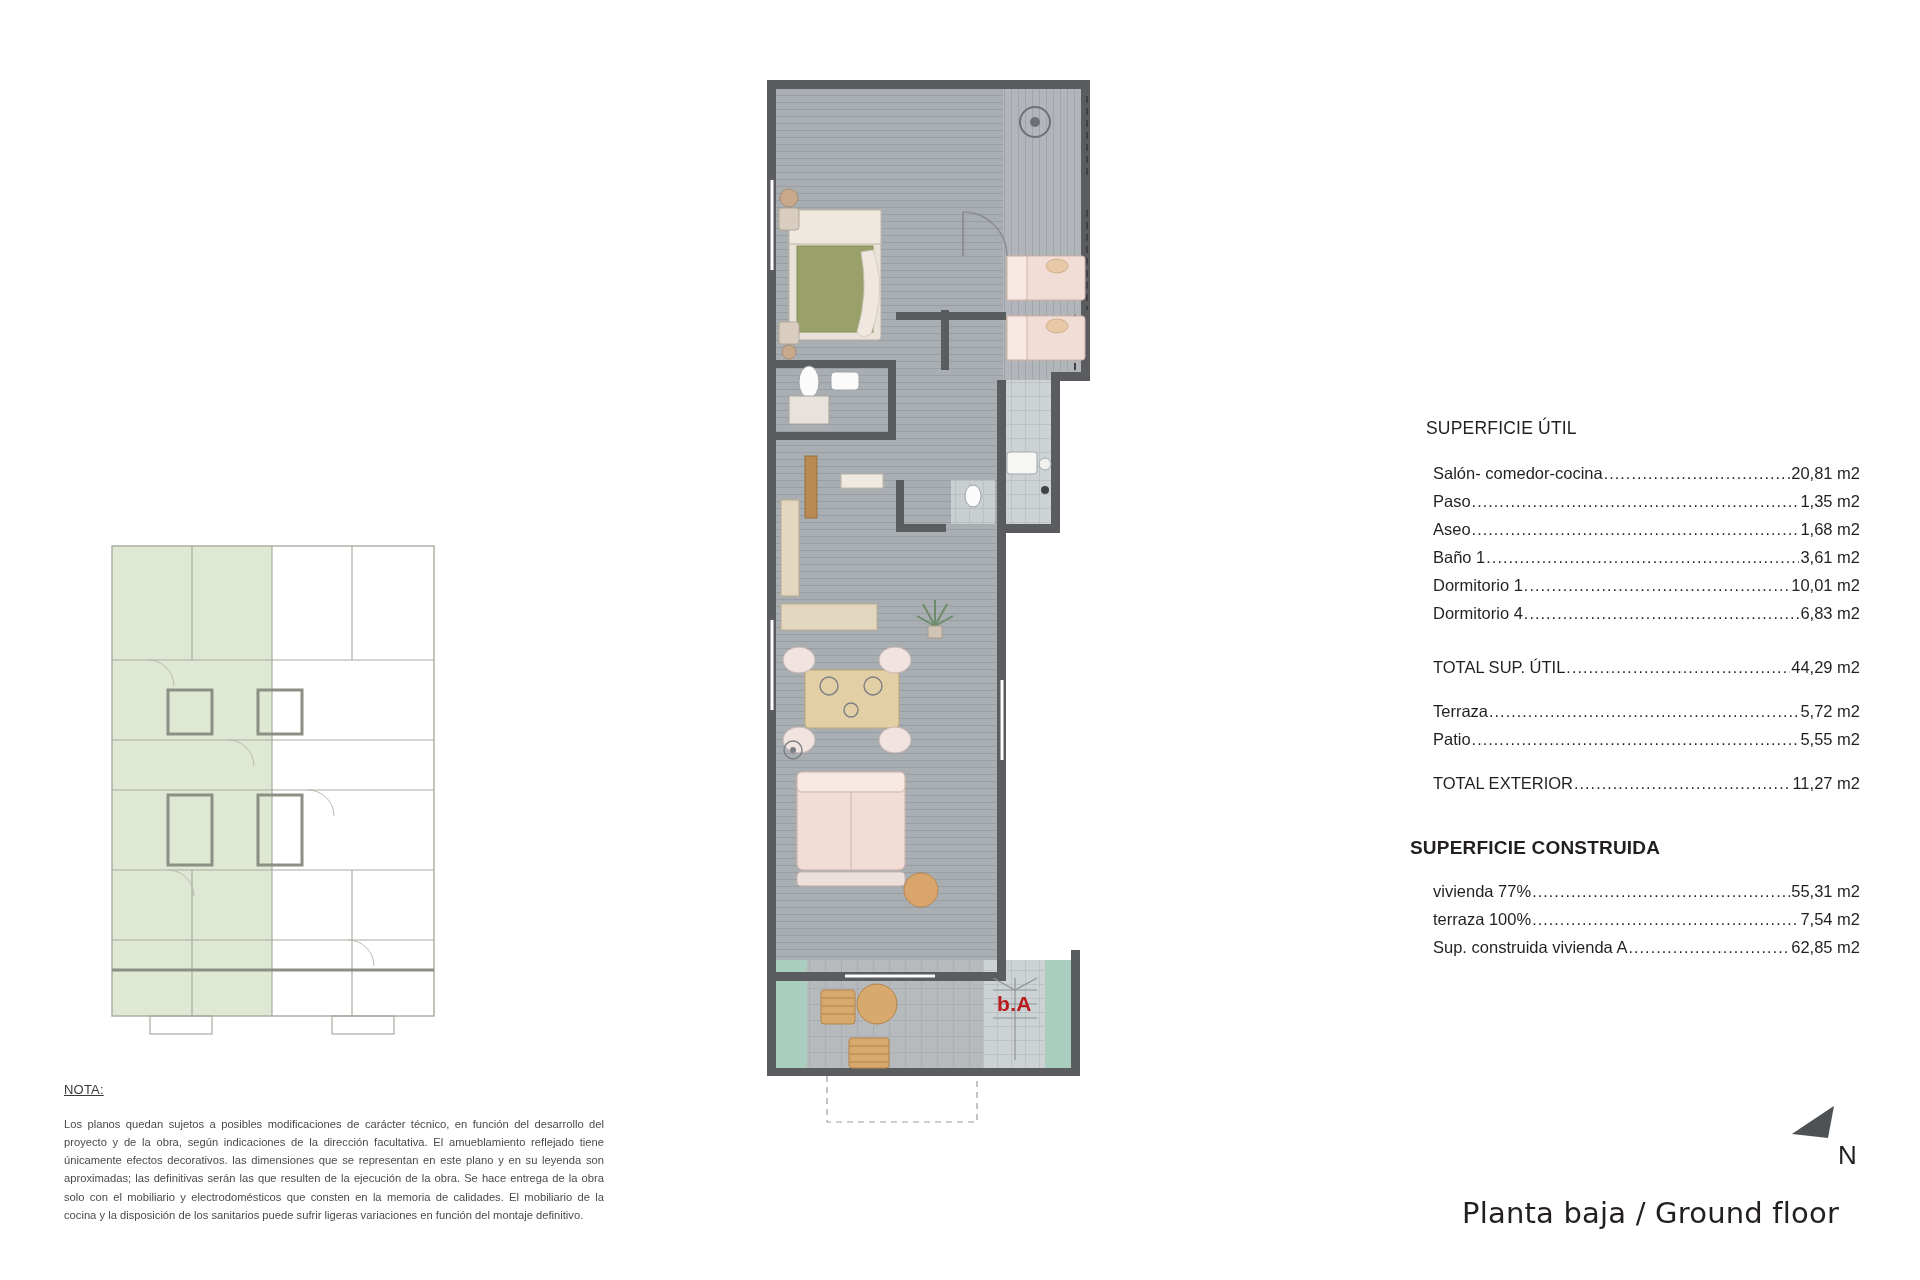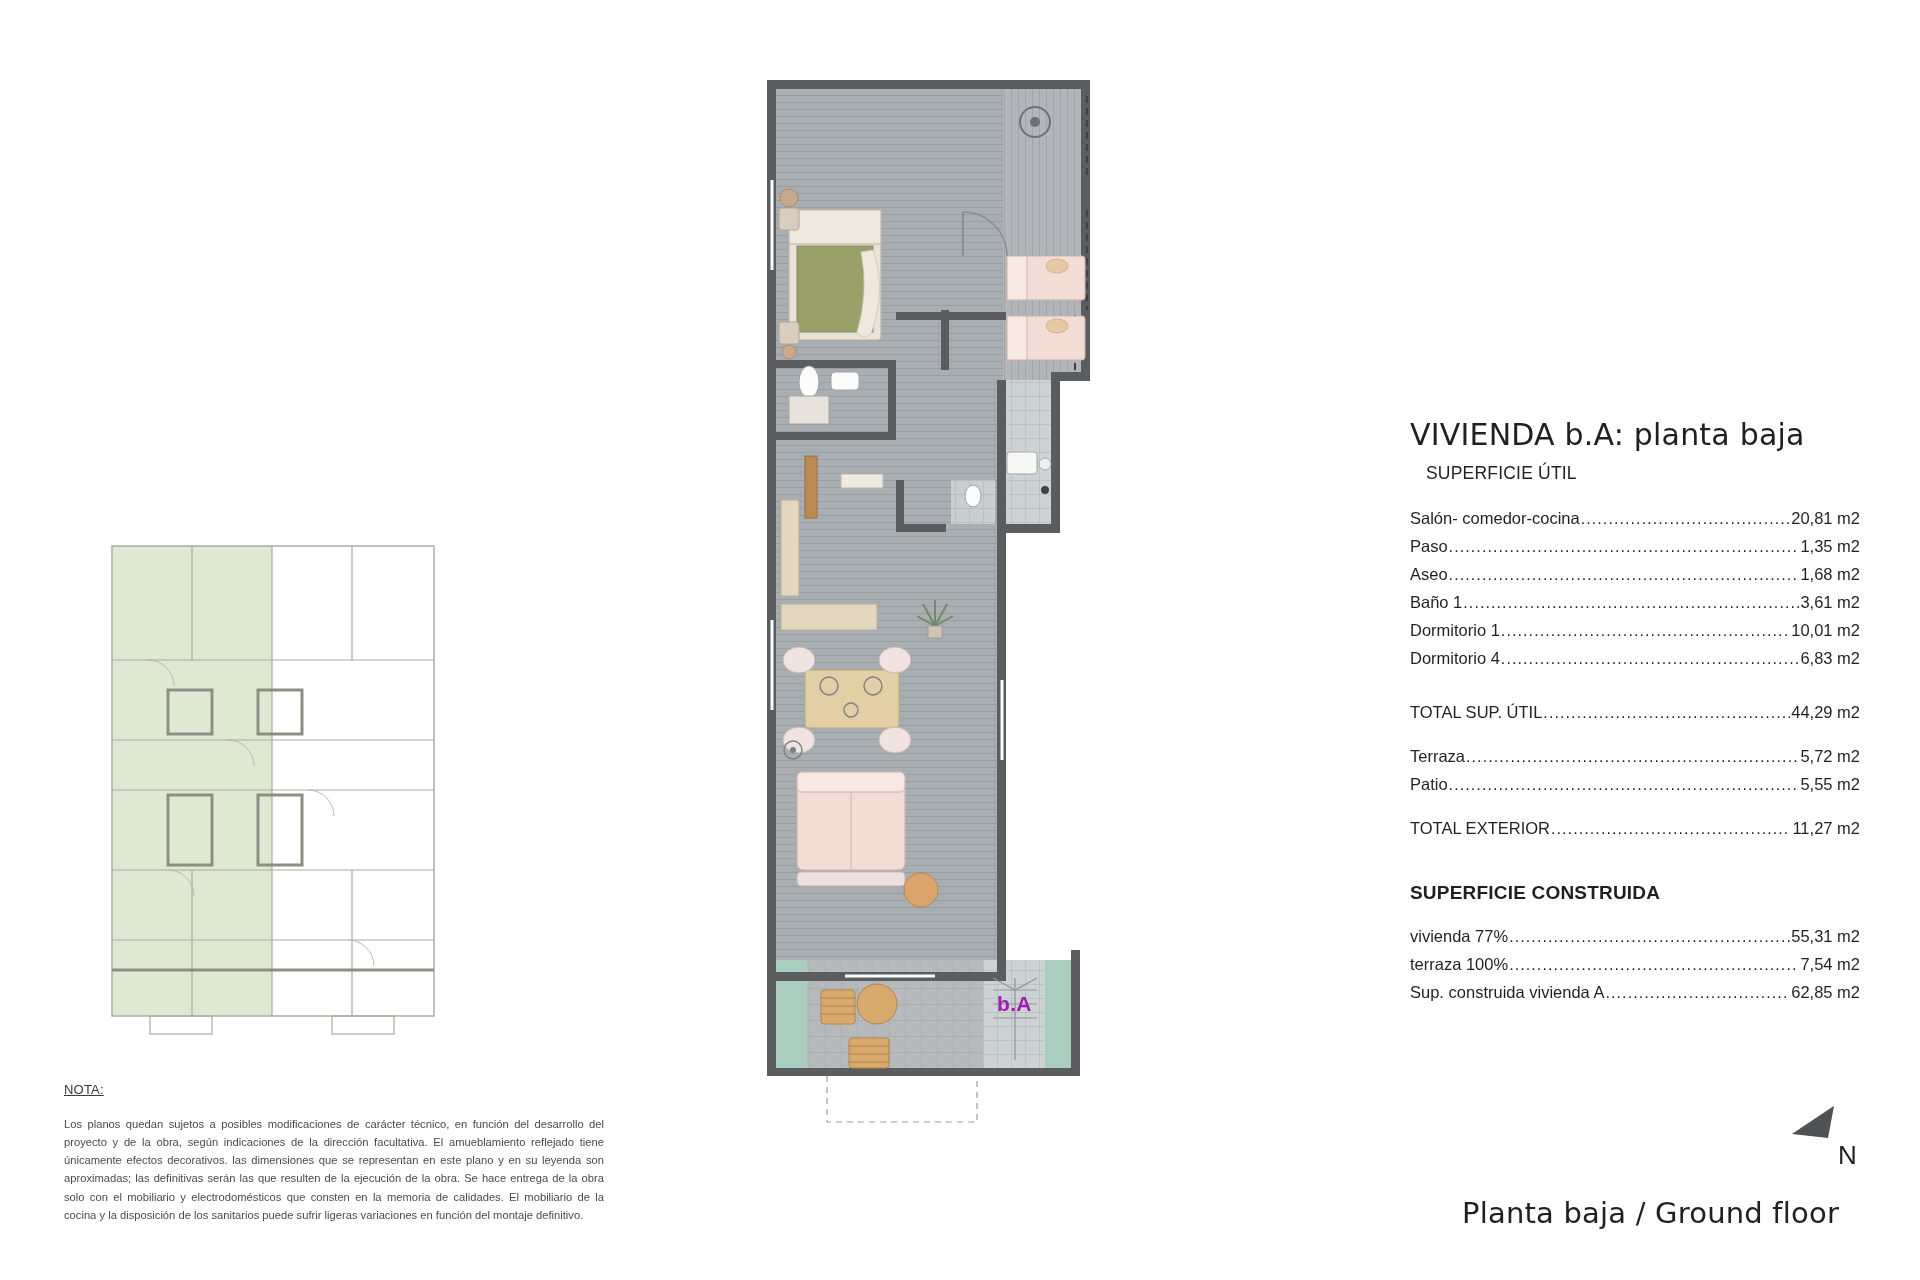--- a/index.html
+++ b/index.html
@@ -56,21 +56,21 @@
     width: 430px;
     height: 1120px;
   }
   #planwrap svg { display: block; }
 
   .plan-label {
     position: absolute;
     font-family: "Liberation Sans", sans-serif;
     font-weight: bold;
     font-size: 21px;
-    color: #a21caf;
+    color: #b91c1c;
     letter-spacing: .3px;
   }
 
   
   #info {
     position: absolute;
     left: 1410px;
     top: 418px;
     width: 450px;
   }
@@ -101,21 +101,21 @@
   }
   .row {
     display: flex;
     align-items: baseline;
     font-size: 16.5px;
     line-height: 1.0;
     margin-bottom: 11px;
     color: #231f20;
     white-space: nowrap;
   }
-  .row .lbl { flex: 0 0 auto; }
+  .row .lbl { flex: 0 0 auto; margin-left: 23px; }
   .row .dots {
     flex: 1 1 auto;
     overflow: hidden;
     white-space: nowrap;
     letter-spacing: 1.1px;
     color: #231f20;
     margin: 0 1px;
     font-size: 16px;
   }
   .row .val { flex: 0 0 auto; }
@@ -384,21 +384,20 @@
     </g>
 
     <g stroke="#9a9ea1" stroke-width="1.2" stroke-dasharray="6 5" fill="none">
       <path d="M82 1016 l0 46 l150 0 l0 -46"></path>
     </g>
   </svg>
   <div class="plan-label" style="left: 252px; top: 932px;">b.A</div>
 </div>
 
 <div id="info">
-  <h1>VIVIENDA b.A: planta baja</h1>
   <h2>SUPERFICIE ÚTIL</h2>
 
   <div>
     <div class="row">
       <span class="lbl">Salón- comedor-cocina</span>
       <span class="dots">................................................................................................................</span>
       <span class="val">20,81 m2</span>
     </div>
     <div class="row">
       <span class="lbl">Paso</span>

